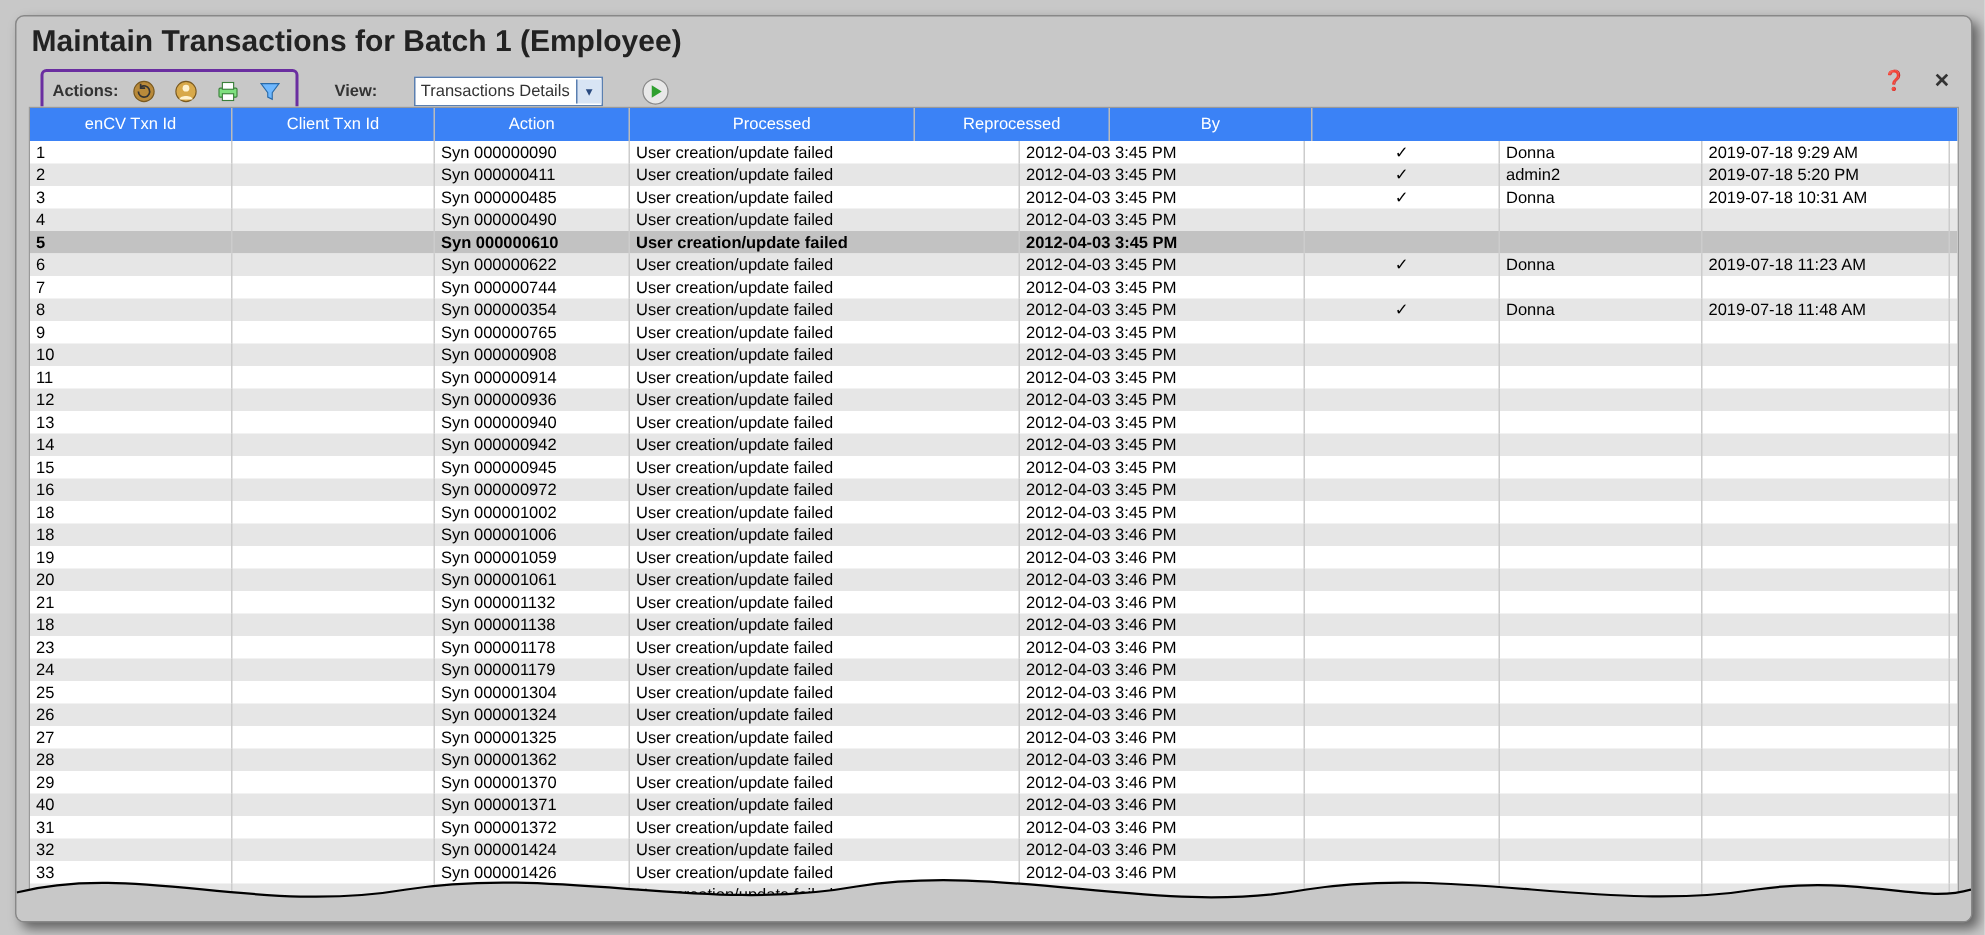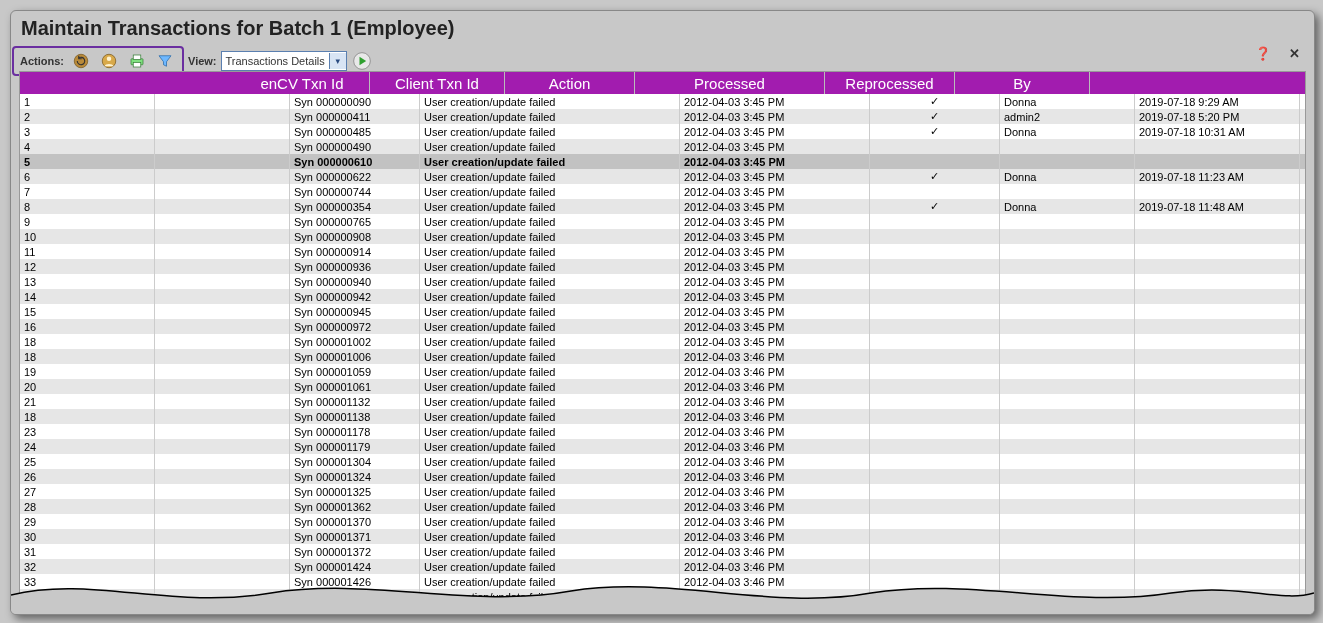--- a/index.html
+++ b/index.html
@@ -23,22 +23,22 @@
   }
   .title {
     font-weight: bold;
     font-size: 20px;
     color: #222;
     padding: 6px 10px 4px 10px;
   }
   .toolbar-row {
     display: flex;
     align-items: center;
-    padding: 2px 8px 6px 1px;
-    gap: 4px;
+    padding: 2px 8px 6px 16px;
+    gap: 24px;
     position: relative;
   }
   .actions-box {
     display: inline-flex;
     align-items: center;
     gap: 6px;
     border: 2px solid #6a2ea0;
     border-radius: 4px;
     padding: 2px 6px;
   }
@@ -111,26 +111,25 @@
     bottom: 0;
     background: #fff;
     border: 1px solid #999;
     overflow: hidden;
     display: flex;
     flex-direction: column;
   }
   .thead {
     display: flex;
     flex: 0 0 auto;
-    background: #a21caf;
+    background: #3b82f6;
     color: #fff;
-    font-size: 15px;
+    font-size: 11px;
     height: 22px;
     align-items: stretch;
-    justify-content: center;
   }
   .thead .th {
     border-right: 1px solid #bbb;
     display: flex;
     align-items: center;
     justify-content: center;
     padding: 0 4px;
     box-sizing: border-box;
     white-space: nowrap;
     overflow: hidden;
@@ -528,21 +527,21 @@
           <div class="td c-id">29</div>
           <div class="td c-client"></div>
           <div class="td c-action">Syn 000001370</div>
           <div class="td c-status">User creation/update failed</div>
           <div class="td c-proc">2012-04-03 3:46 PM</div>
           <div class="td c-reproc center"></div>
           <div class="td c-by"></div>
           <div class="td c-date"></div>
         </div>
         <div class="row">
-          <div class="td c-id">30</div>
+          <div class="td c-id">40</div>
           <div class="td c-client"></div>
           <div class="td c-action">Syn 000001371</div>
           <div class="td c-status">User creation/update failed</div>
           <div class="td c-proc">2012-04-03 3:46 PM</div>
           <div class="td c-reproc center"></div>
           <div class="td c-by"></div>
           <div class="td c-date"></div>
         </div>
         <div class="row">
           <div class="td c-id">31</div>

